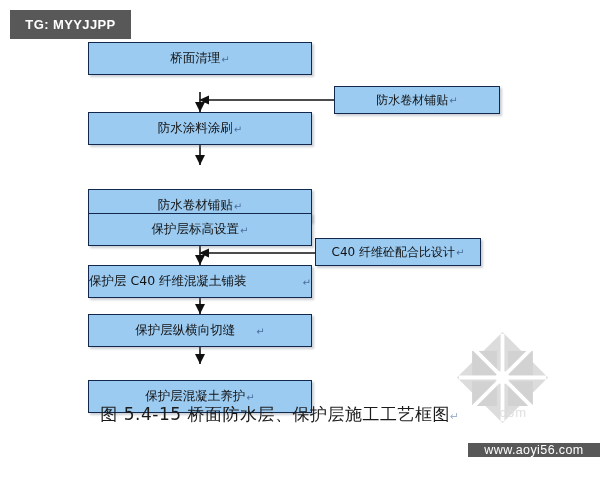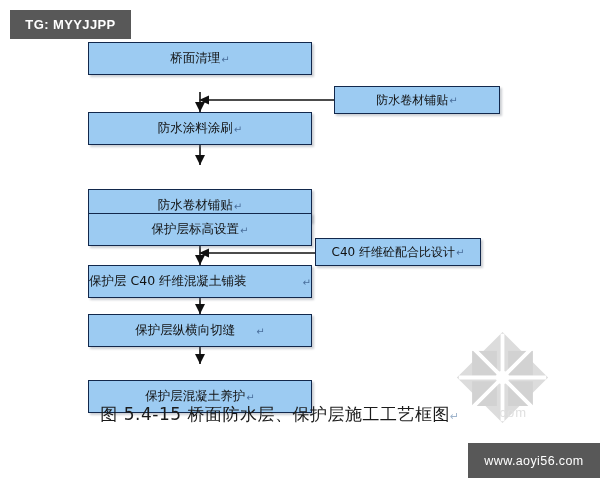--- a/index.html
+++ b/index.html
@@ -39,21 +39,21 @@
     left: 10px;
     top: 10px;
     width: 113px;
     height: 29px;
     padding: 0 4px;
   }
   #badge-bottom {
     left: 468px;
     top: 443px;
     width: 132px;
-    height: 35px;
+    height: 14px;
     font-weight: normal;
     font-size: 12.5px;
   }
 
   
   #wm-star {
     position: absolute;
     left: 455px;
     top: 330px;
     width: 95px;

